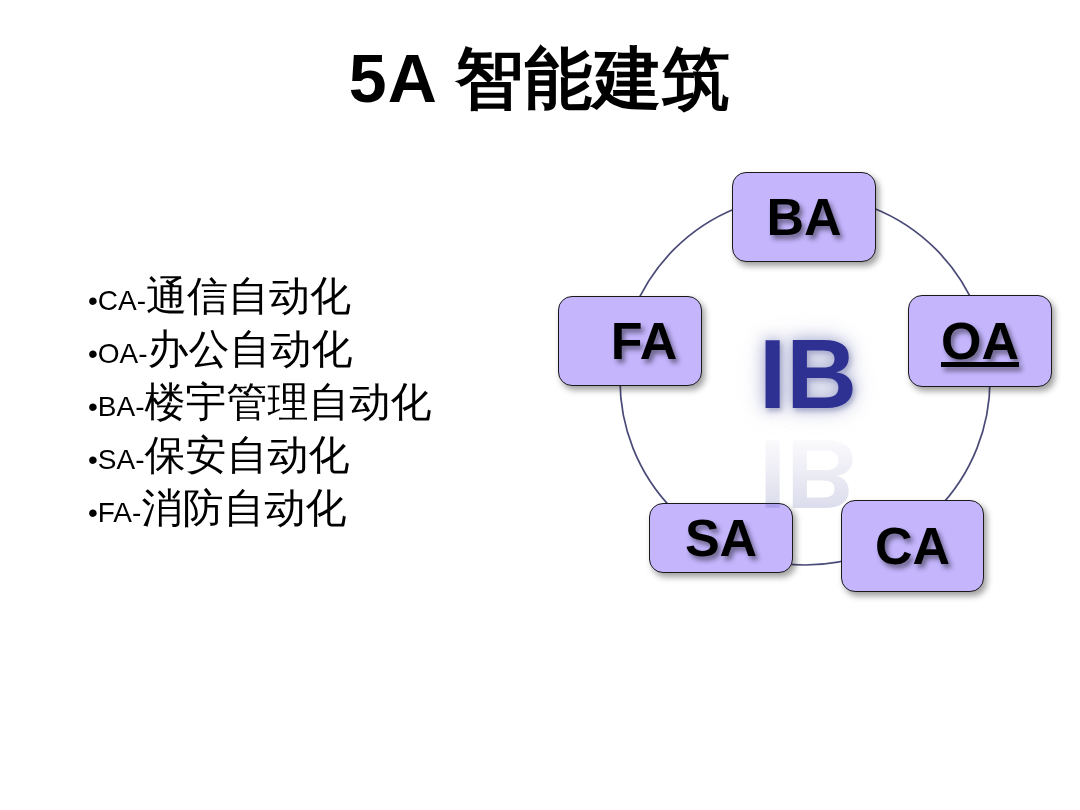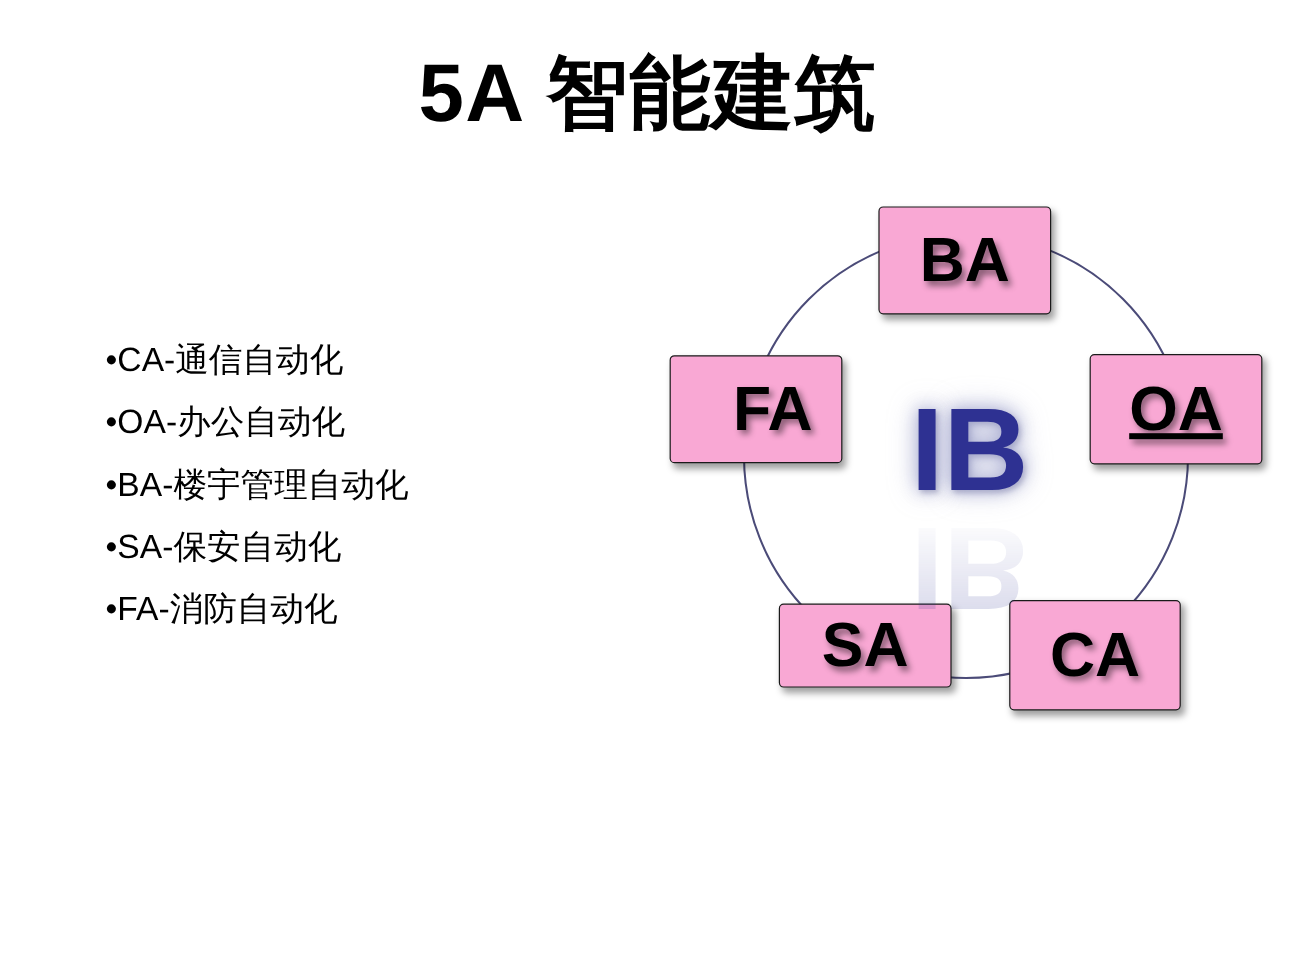--- a/index.html
+++ b/index.html
@@ -43,22 +43,22 @@
     font-size: 40px;
     line-height: 49px;
     color: #000000;
     white-space: nowrap;
   }
   .bullet-code {
     font-family: "Liberation Sans", "DejaVu Sans", sans-serif;
     font-size: 28px;
   }
   .bullet-cn {
-    font-family: Liberation Sans, sans-serif;
-    font-size: 28px;
+    font-family: Liberation Serif, serif;
+    font-size: 41px;
   }
 
   
   #diagram {
     position: absolute;
     left: 540px;
     top: 150px;
     width: 540px;
     height: 470px;
   }
@@ -66,23 +66,23 @@
     position: absolute;
     left: 0;
     top: 0;
     width: 540px;
     height: 470px;
   }
 
   .node-box {
     position: absolute;
     box-sizing: border-box;
-    background: #f9a8d4;
+    background: #c4b5fd;
     border: 1.6px solid #1a1a1a;
-    border-radius: 4px;
+    border-radius: 14px;
     box-shadow: 3px 4px 6px rgba(0,0,0,0.38);
     display: flex;
     align-items: center;
     justify-content: center;
   }
   .node-label {
     font-family: "Liberation Sans", "DejaVu Sans", sans-serif;
     font-weight: bold;
     font-size: 52px;
     line-height: 52px;

